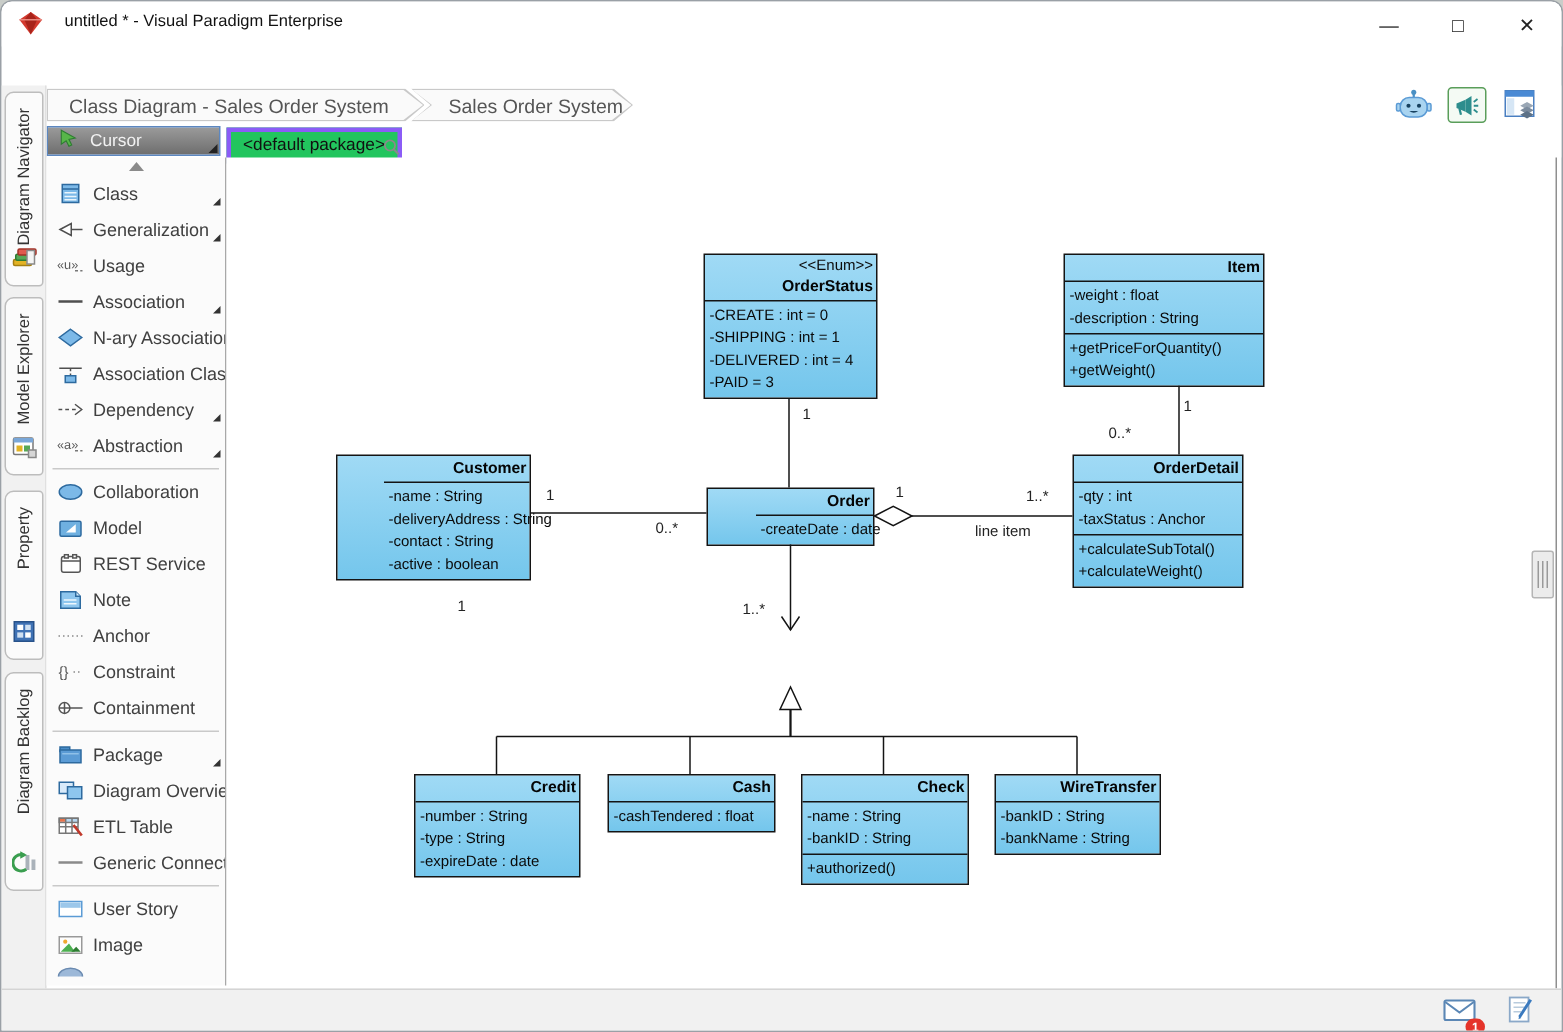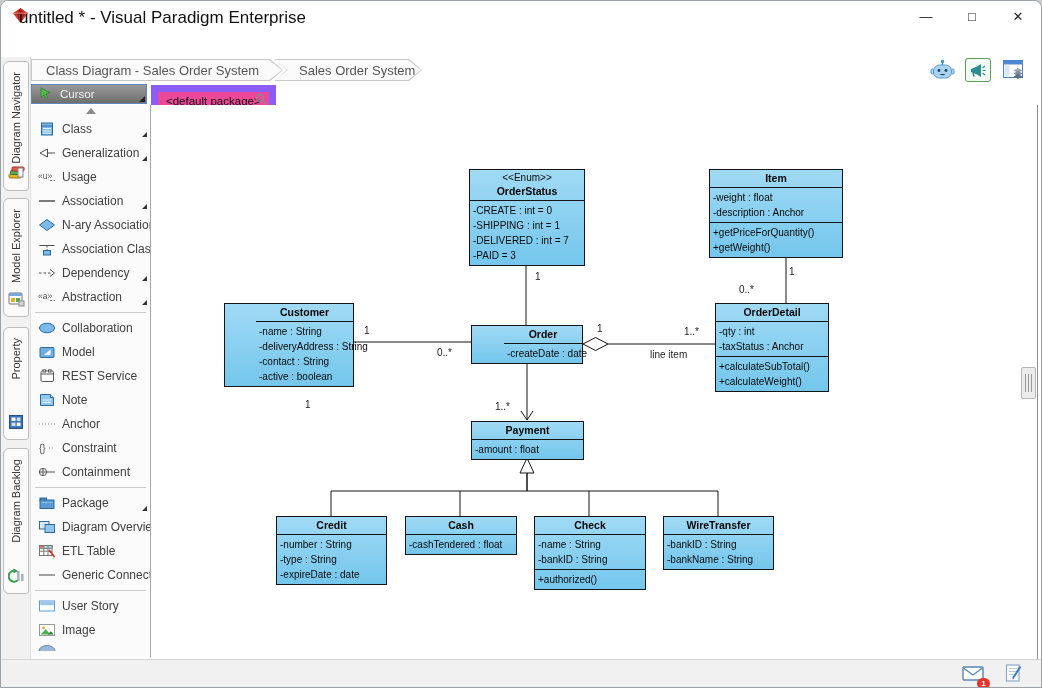--- a/index.html
+++ b/index.html
@@ -1,21 +1,21 @@
 <!DOCTYPE html>
 <html><head>
 <meta charset="utf-8">
 <style>
   html,body{margin:0;padding:0;background:#c9cdc9;font-family:"Liberation Sans",sans-serif;}
   .window{position:relative;width:1040px;height:686px;margin:0 auto;background:#fff;
           border:1px solid #9aa0a6;border-radius:8px 8px 0 0;overflow:hidden;}
   
   .titlebar{position:absolute;left:0;top:0;width:100%;height:30px;background:#fff;}
   .titlebar .logo{position:absolute;left:11px;top:6px;}
-  .titlebar .title{position:absolute;left:18px;top:7px;font-size:17px;color:#111;}
+  .titlebar .title{position:absolute;left:42px;top:7px;font-size:11px;color:#111;}
   .win-controls{position:absolute;right:0;top:0;height:30px;display:flex;}
   .win-btn{width:46px;height:30px;display:flex;align-items:center;justify-content:center;
            font-size:13px;color:#222;cursor:default;}
   
   .menubar{position:absolute;left:0;top:30px;width:100%;height:26px;background:#fff;display:flex;align-items:center;padding-left:8px;box-sizing:border-box;}
   .menu-item{padding:0 15px;font-size:12px;color:#1a1a1a;line-height:26px;}
   
   .crumb-row{position:absolute;left:30px;top:56px;width:1010px;height:26px;background:#fff;}
   .crumb{position:relative;float:left;height:22px;margin-top:2px;}
   .crumb-outer{position:absolute;inset:0;background:#c9c9c9;}
@@ -26,21 +26,21 @@
   .crumb2 .crumb-inner{padding-left:24px;}
   .crumb-tools{position:absolute;right:14px;top:1px;display:flex;gap:10px;align-items:center;height:24px;}
   .tool-ico{width:26px;height:24px;display:flex;align-items:center;justify-content:center;}
   .tool-ico.boxed{border:1px solid #5a9e5a;border-radius:3px;background:#f4faf4;width:24px;height:22px;}
   
   .tool-row{position:absolute;left:30px;top:82px;width:1010px;height:22px;background:#fff;}
   .cursor-btn{position:absolute;left:0;top:1px;width:116px;height:20px;background:linear-gradient(#9a9a9a,#6e6e6e);
               border:1px solid #5c87c0;display:flex;align-items:center;gap:8px;padding-left:7px;box-sizing:border-box;}
   .cursor-btn .lbl{color:#f2f2f2;font-size:11.5px;}
   .cursor-btn .corner{position:absolute;right:1px;bottom:1px;width:0;height:0;border-left:6px solid transparent;border-bottom:6px solid #222;}
-  .pkg-tab{position:absolute;left:120px;top:2px;height:18px;border:7px solid #8b5cf6;background:#ec4899;
+  .pkg-tab{position:absolute;left:120px;top:2px;height:18px;border:3px solid #8b5cf6;background:#22c55e;
            font-size:11.5px;color:#111;display:flex;align-items:center;padding:0 8px;}
   .magnifier{position:absolute;left:224px;top:8px;}
   
   .side-strip{position:absolute;left:0;top:56px;width:30px;height:602px;background:#f1f1f1;border-right:1px solid #e0e0e0;box-sizing:border-box;}
   .vtab{position:absolute;left:2px;width:26px;background:#fbfbfb;border:1px solid #bdbdbd;border-radius:6px 3px 3px 6px;
         display:flex;flex-direction:column;align-items:center;justify-content:space-between;padding:10px 0 5px;box-sizing:border-box;}
   .vtab-label{writing-mode:vertical-rl;transform:rotate(180deg);font-size:11px;color:#333;white-space:nowrap;}
   
   .palette{position:absolute;left:30px;top:104px;width:120px;height:552px;background:#fbfbfb;border-right:1px solid #a8a8a8;box-sizing:border-box;overflow:hidden;}
   .pal-scroll{height:12px;display:flex;align-items:center;justify-content:center;}
@@ -55,21 +55,21 @@
   .pal-sep{height:1px;background:#c9c9c9;margin:3px 4px;}
   .pal-bottom{position:absolute;left:30px;bottom:0;width:120px;height:12px;}
   
   .canvas{position:absolute;left:150px;top:104px;width:886px;height:554px;background:#fff;overflow:hidden;}
   .canvas svg.wires{position:absolute;left:0;top:0;}
   .splitline{position:absolute;left:1036px;top:104px;width:1px;height:554px;background:#8f8f8f;}
   .grip{position:absolute;left:1020px;top:366px;width:13px;height:30px;background:#ececec;border:1px solid #b5b5b5;border-radius:2px;
         display:flex;align-items:center;justify-content:center;gap:2px;}
   .grip i{display:block;width:1px;height:18px;background:#9a9a9a;}
   .uml-class{position:absolute;background:linear-gradient(180deg,#a0daf5 0%,#74c6ec 100%);border:1px solid #141414;box-sizing:border-box;}
-  .uml-hdr{border-bottom:1px solid #141414;text-align:center;padding:1px 2px 2px;}
+  .uml-hdr{border-bottom:1px solid #141414;text-align:right;padding:1px 2px 2px;}
   .uml-stereo{font-size:10px;color:#0c0c0c;line-height:13px;}
   .uml-name{font-size:10.5px;font-weight:bold;color:#050505;line-height:14px;}
   .uml-sec{padding:2px 0 2px;}
   .uml-ops{border-top:1px solid #141414;}
   .uml-row{font-size:10px;color:#0a0a0a;line-height:15px;padding:0 3px;white-space:nowrap;}
   .edge-lbl{position:absolute;font-size:10px;color:#222;white-space:nowrap;}
   
   .statusbar{position:absolute;left:0;top:658px;width:100%;height:28px;background:#f1f1f1;border-top:1px solid #d4d4d4;box-sizing:border-box;}
   .status-icons{position:absolute;right:18px;top:3px;display:flex;gap:20px;align-items:center;}
   .mail-wrap{position:relative;}
@@ -458,31 +458,31 @@
       <line x1="567" y1="386" x2="567" y2="411" stroke="#141414"></line>
     </svg>
   <div class="uml-class" style="left: 318px; top: 64px; width: 116px;">
         <div class="uml-hdr">
           <div class="uml-stereo">&lt;&lt;Enum&gt;&gt;</div>
           <div class="uml-name">OrderStatus</div>
         </div>
         <div class="uml-sec">
           <div class="uml-row">-CREATE : int = 0</div>
           <div class="uml-row">-SHIPPING : int = 1</div>
-          <div class="uml-row">-DELIVERED : int = 7</div>
+          <div class="uml-row">-DELIVERED : int = 4</div>
           <div class="uml-row">-PAID = 3</div>
         </div>
       </div>
       <div class="uml-class" style="left: 558px; top: 64px; width: 134px;">
         <div class="uml-hdr">
           <div class="uml-name">Item</div>
         </div>
         <div class="uml-sec">
           <div class="uml-row">-weight : float</div>
-          <div class="uml-row">-description : Anchor</div>
+          <div class="uml-row">-description : String</div>
         </div>
         <div class="uml-sec uml-ops">
           <div class="uml-row">+getPriceForQuantity()</div>
           <div class="uml-row">+getWeight()</div>
         </div>
       </div>
       <div class="uml-class" style="left: 73px; top: 198px; width: 130px; padding-left: 31px;">
         <div class="uml-hdr">
           <div class="uml-name">Customer</div>
         </div>
@@ -505,28 +505,20 @@
         <div class="uml-hdr">
           <div class="uml-name">OrderDetail</div>
         </div>
         <div class="uml-sec">
           <div class="uml-row">-qty : int</div>
           <div class="uml-row">-taxStatus : Anchor</div>
         </div>
         <div class="uml-sec uml-ops">
           <div class="uml-row">+calculateSubTotal()</div>
           <div class="uml-row">+calculateWeight()</div>
-        </div>
-      </div>
-      <div class="uml-class" style="left: 320px; top: 316px; width: 113px;">
-        <div class="uml-hdr">
-          <div class="uml-name">Payment</div>
-        </div>
-        <div class="uml-sec">
-          <div class="uml-row">-amount : float</div>
         </div>
       </div>
       <div class="uml-class" style="left: 254px; top: 411px; width: 112px;">
         <div class="uml-hdr">
           <div class="uml-name">Cash</div>
         </div>
         <div class="uml-sec">
           <div class="uml-row">-cashTendered : float</div>
         </div>
       </div>

